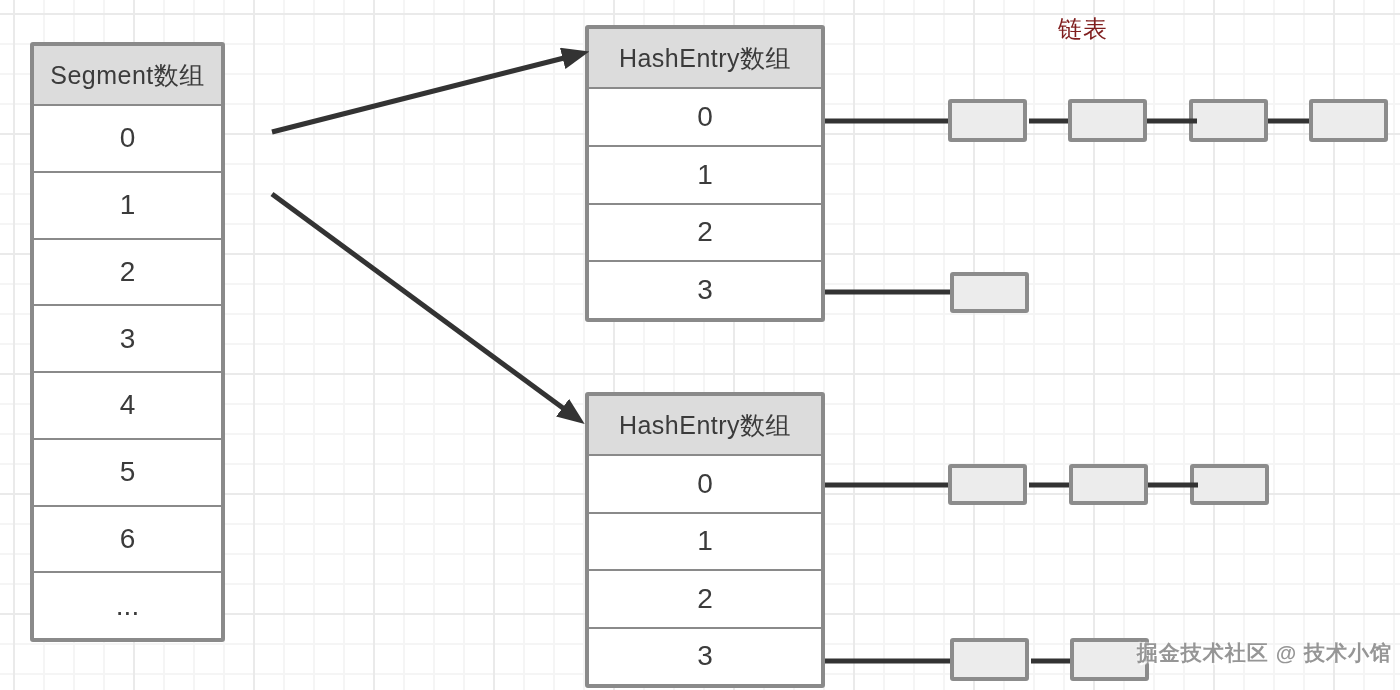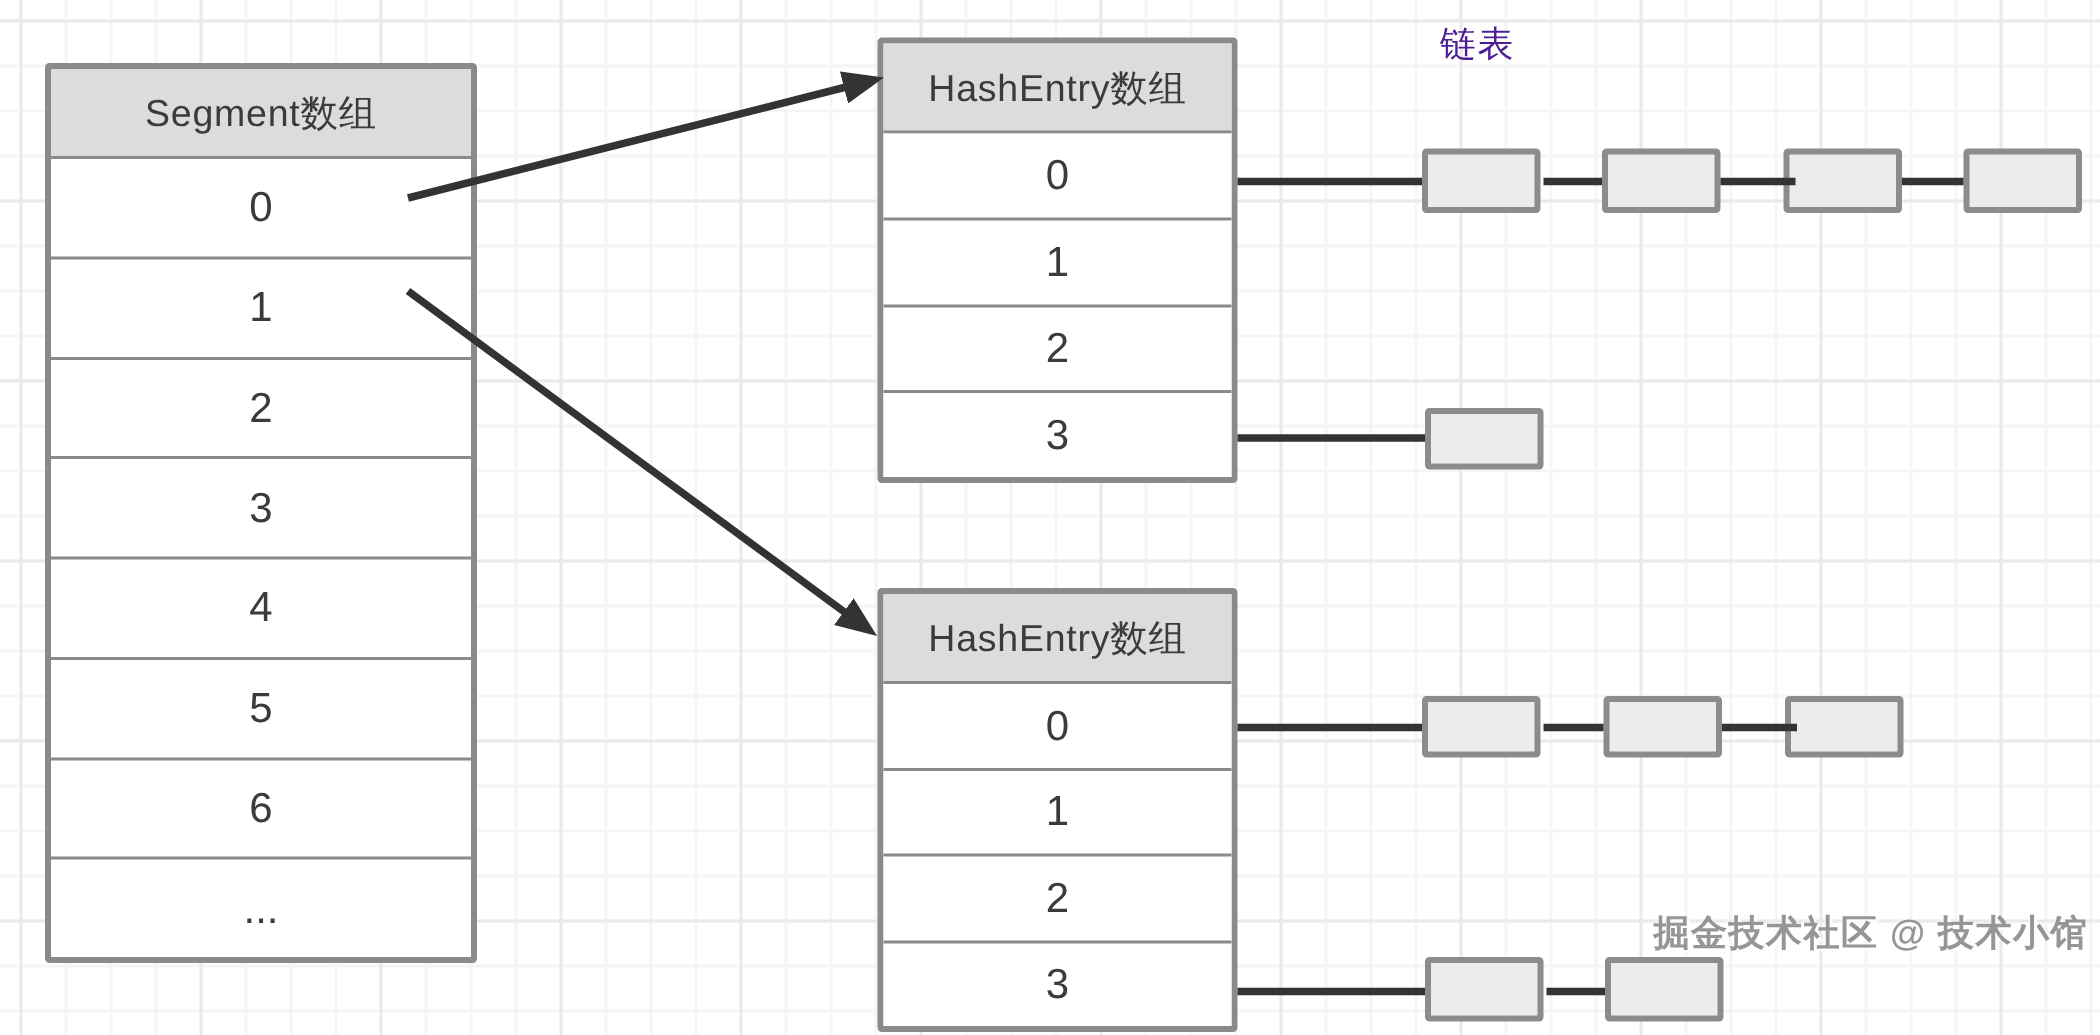--- a/index.html
+++ b/index.html
@@ -29,35 +29,35 @@
   .tbl-rows .row{
     flex:1;display:flex;align-items:center;justify-content:center;
     font-size:28px;color:#3b3b3b;border-top:2px solid #8a8a8a;background:#fff;
   }
   .tbl-rows .row:first-child{border-top:none;}
   .node{
     position:absolute;box-sizing:border-box;width:79px;
     background:#ececec;border:4px solid #8c8c8c;border-radius:3px;
   }
   .label-linked-list{
-    position:absolute;left:960px;top:13px;
-    font-size:24px;color:#4c1d95;letter-spacing:1px;
+    position:absolute;left:1058px;top:13px;
+    font-size:24px;color:#7f1d1d;letter-spacing:1px;
   }
   .watermark{
-    position:absolute;right:8px;top:606px;
-    font-size:24px;font-weight:bold;letter-spacing:1px;
+    position:absolute;right:8px;top:639px;
+    font-size:21px;font-weight:bold;letter-spacing:1px;
     color:#969696;
     text-shadow:2px 2px 1px rgba(255,255,255,.95),-1px -1px 1px rgba(255,255,255,.55);
   }
   svg.overlay{position:absolute;left:0;top:0;pointer-events:none;}
 </style>
 </head>
 <body>
 
-<div class="tbl" style="left:30px;top:42px;width:288px;height:600px;">
+<div class="tbl" style="left:30px;top:42px;width:195px;height:600px;">
   <div class="tbl-header">Segment数组</div>
   <div class="tbl-rows">
       <div class="row">0</div>
       <div class="row">1</div>
       <div class="row">2</div>
       <div class="row">3</div>
       <div class="row">4</div>
       <div class="row">5</div>
       <div class="row">6</div>
       <div class="row">...</div>

